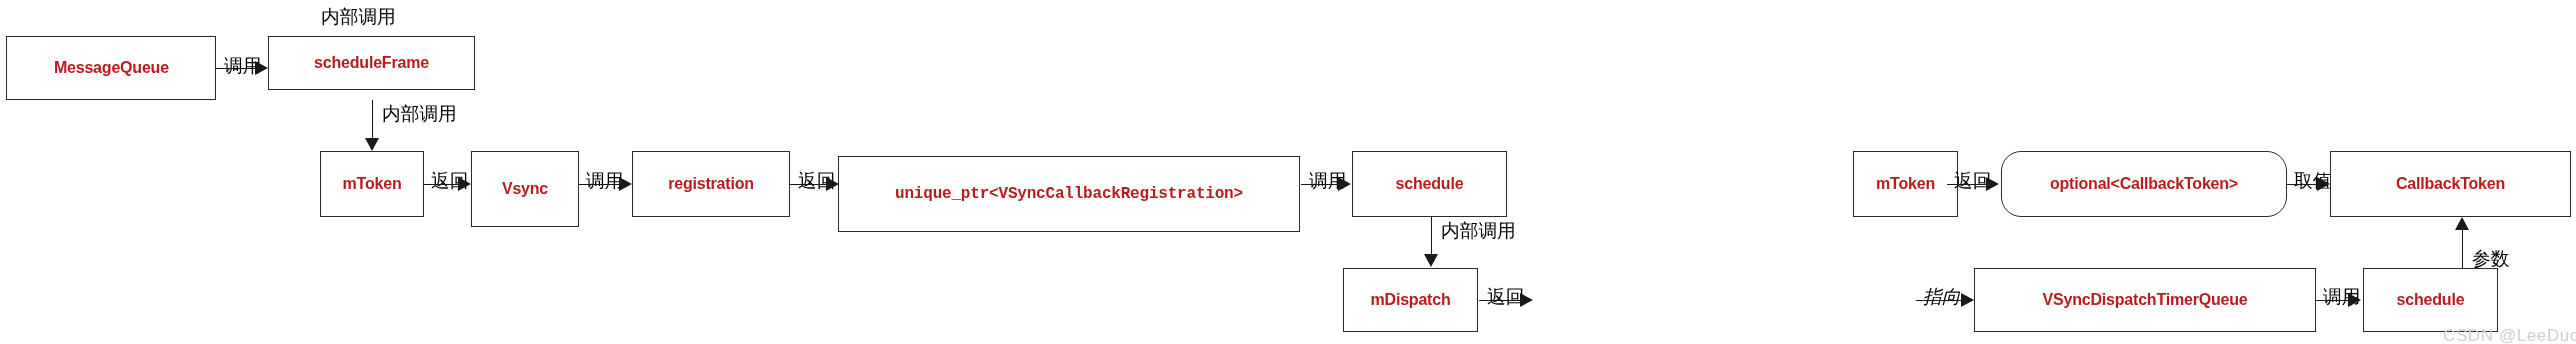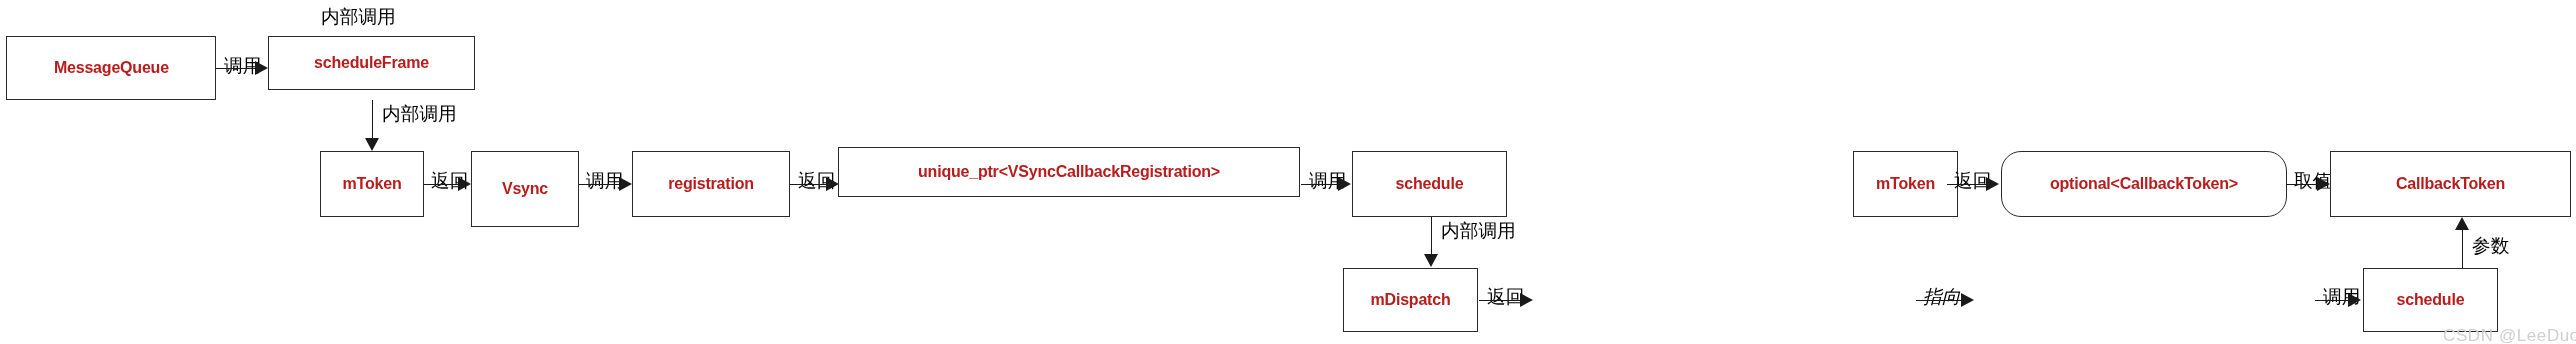--- a/index.html
+++ b/index.html
@@ -105,21 +105,21 @@
   <div class="edge-label" style="left:586px;top:172px;">调用</div>
   <div class="hline" style="left:579px;top:184px;width:41px;"></div>
   <div class="arrow-r" style="left:619px;top:177px;"></div>
 
   <div class="node" style="left:632px;top:151px;width:158px;height:66px;">registration</div>
 
   <div class="edge-label" style="left:798px;top:172px;">返回</div>
   <div class="hline" style="left:790px;top:184px;width:37px;"></div>
   <div class="arrow-r" style="left:826px;top:177px;"></div>
 
-  <div class="node" style="left:838px;top:147px;width:462px;height:50px;">unique_ptr&lt;VSyncCallbackRegistration&gt;</div>
+  <div class="node" style="left:838px;top:156px;width:462px;height:76px;font-family:Liberation Mono, monospace;">unique_ptr&lt;VSyncCallbackRegistration&gt;</div>
 
   <div class="edge-label" style="left:1309px;top:172px;">调用</div>
   <div class="hline" style="left:1301px;top:184px;width:38px;"></div>
   <div class="arrow-r" style="left:1338px;top:177px;"></div>
 
   <div class="node" style="left:1352px;top:151px;width:155px;height:66px;">schedule</div>
 
   <div class="vline" style="left:1431px;top:217px;height:39px;"></div>
   <div class="arrow-d" style="left:1424px;top:254px;"></div>
   <div class="edge-label" style="left:1441px;top:222px;">内部调用</div>
@@ -142,27 +142,28 @@
 
   <div class="edge-label" style="left:1487px;top:288px;">返回</div>
   <div class="hline" style="left:1479px;top:300px;width:43px;"></div>
   <div class="arrow-r" style="left:1520px;top:293px;"></div>
 
 
   <div class="edge-label" style="left:1923px;top:288px;font-style:italic;">指向</div>
   <div class="hline" style="left:1916px;top:300px;width:46px;"></div>
   <div class="arrow-r" style="left:1961px;top:293px;"></div>
 
+  <div class="node" style="left:1974px;top:268px;width:342px;height:64px;">VSyncDispatchTimerQueue</div>
 
   <div class="edge-label" style="left:2323px;top:288px;">调用</div>
   <div class="hline" style="left:2315px;top:300px;width:34px;"></div>
   <div class="arrow-r" style="left:2348px;top:293px;"></div>
 
   <div class="node" style="left:2363px;top:268px;width:135px;height:64px;">schedule</div>
 
   <div class="vline" style="left:2462px;top:229px;height:40px;"></div>
   <div class="arrow-u" style="left:2455px;top:217px;"></div>
-  <div class="edge-label" style="left:2472px;top:237px;">参数</div>
+  <div class="edge-label" style="left:2472px;top:250px;">参数</div>
 
   <div class="watermark" style="left:2443px;top:326px;">CSDN @LeeDuo.</div>
 
 </div>
 
 
 </body></html>

